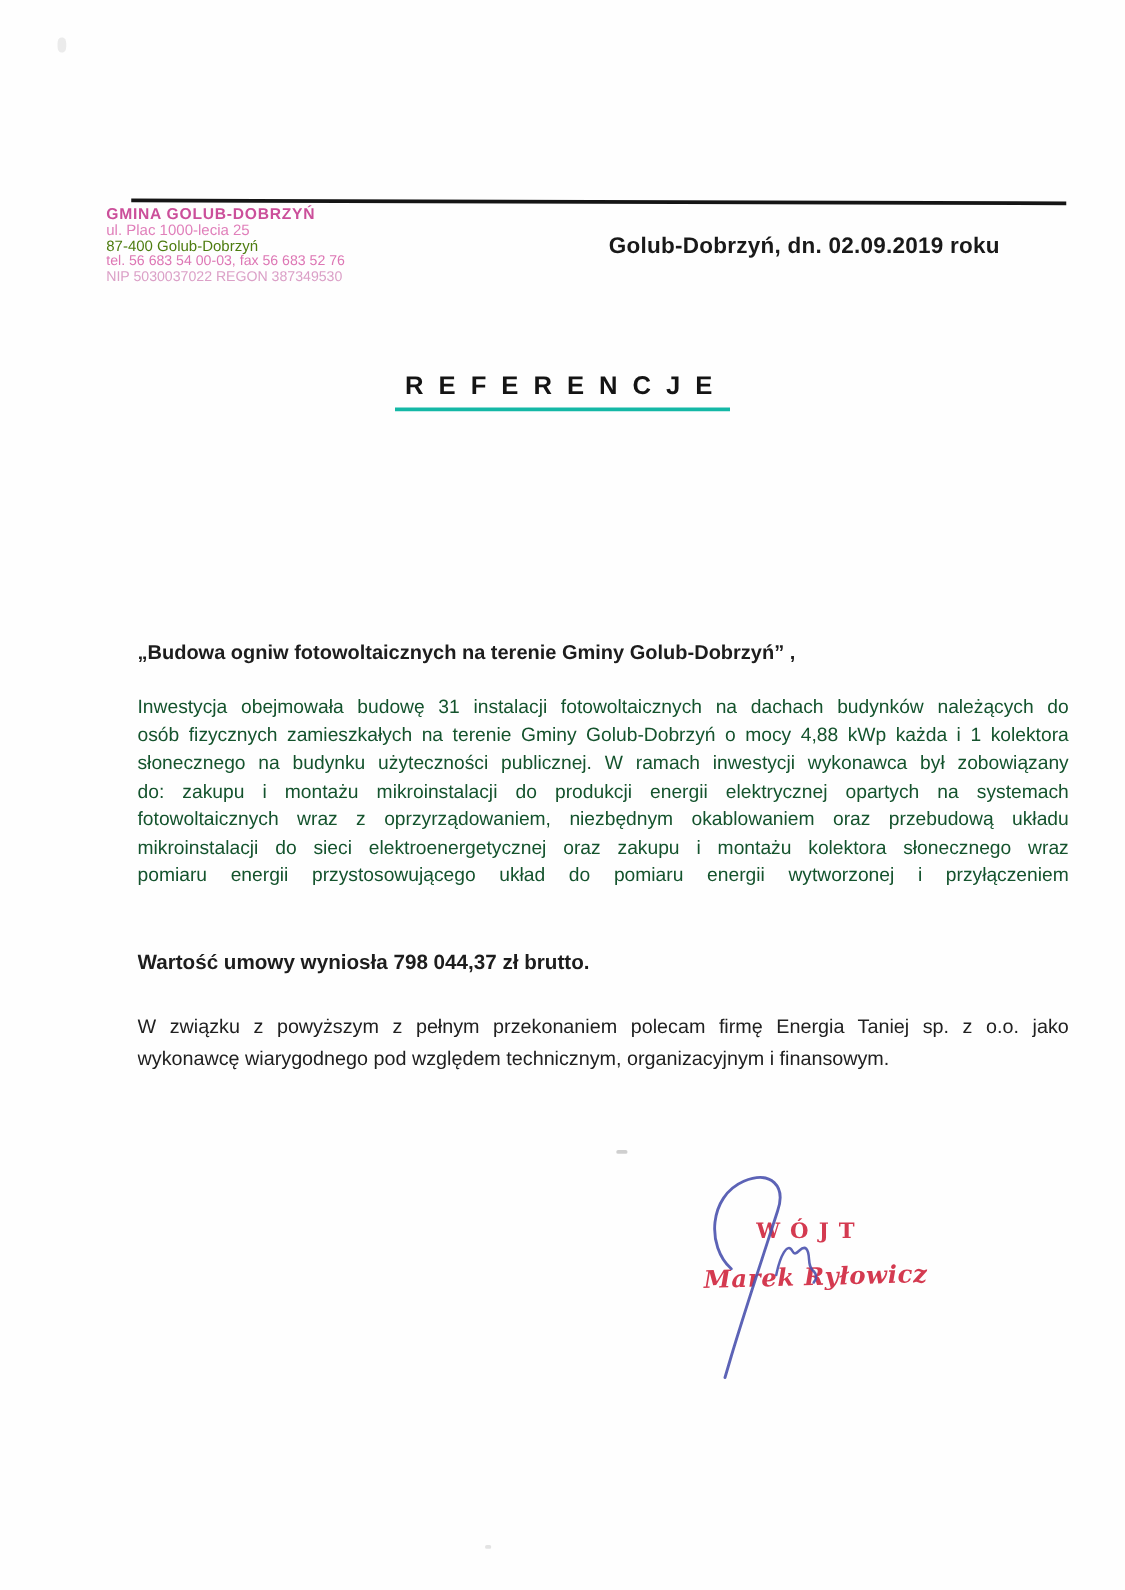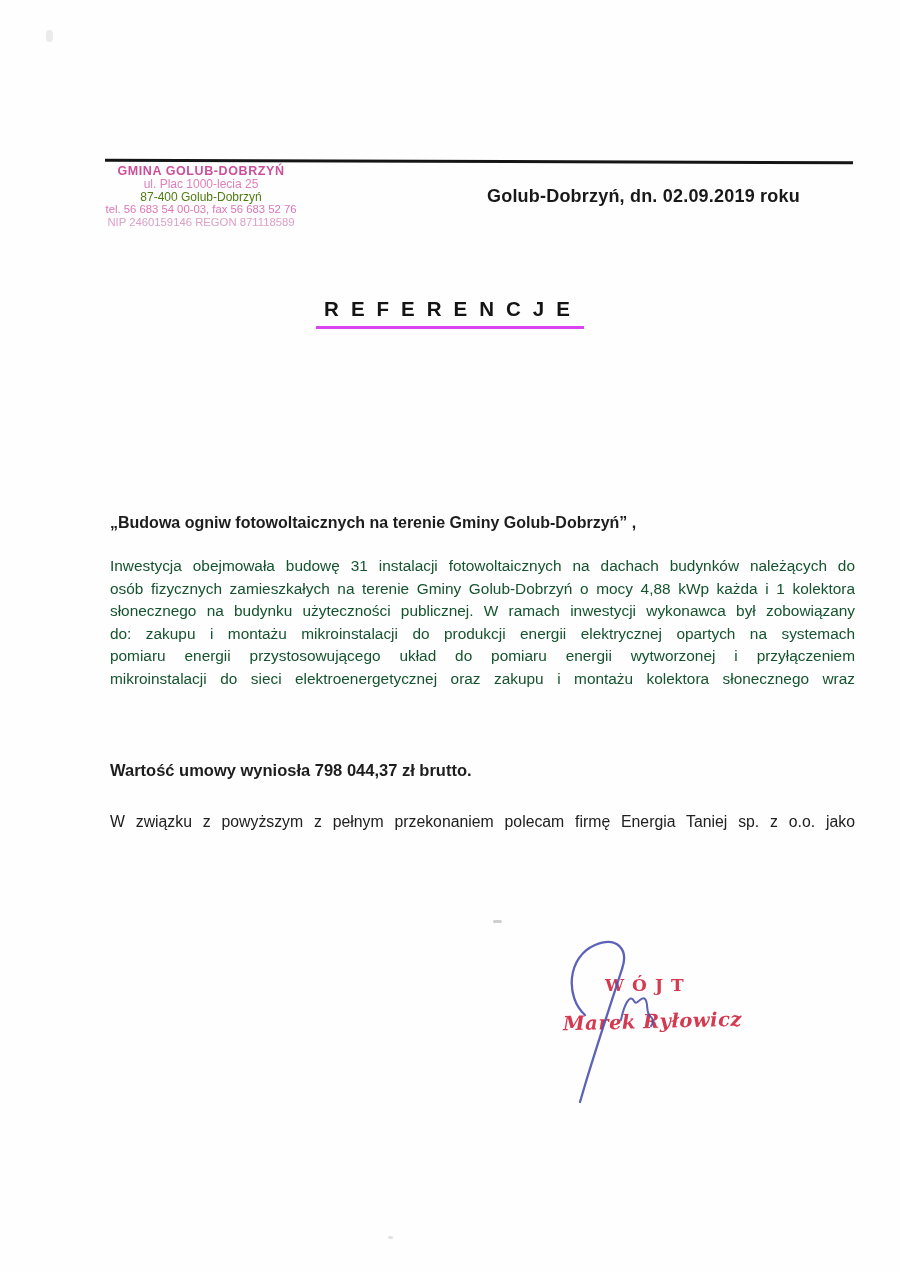--- a/index.html
+++ b/index.html
@@ -7,37 +7,37 @@
     position:relative; width:900px; height:1272px; background:#fefefe;
     font-family:"Liberation Sans","DejaVu Sans",sans-serif; color:#1d1d1d;
     overflow:hidden;
   }
   
   .rule {
     position:absolute; left:105px; top:160px; width:748px; height:3px;
     background:#151515; transform:rotate(0.18deg);
   }
   .stamp {
-    position:absolute; left:85px; top:165px; width:232px; text-align:center;
+    position:absolute; left:85px; top:165px; width:232px; 
     line-height:12.8px; user-select:none;
   }
   .stamp .l1 { font-size:12.5px; font-weight:bold; color:#cb4f9a; letter-spacing:0.6px; }
   .stamp .l2 { font-size:12px;   color:#e07fba; }
   .stamp .l3 { font-size:12px;   color:#4d7c0f; }
   .stamp .l4 { font-size:11.3px; color:#dd76b4; }
   .stamp .l5 { font-size:11.3px; color:#dba0c7; }
   .date-line {
     position:absolute; left:487px; top:186px; font-size:18px; font-weight:bold;
     letter-spacing:0.2px; color:#191919;
   }
   
   .title-wrap { position:absolute; left:0; top:297px; width:100%; text-align:center; }
   .title {
     display:inline-block; font-size:20.5px; font-weight:bold; color:#141414;
-    letter-spacing:12px; border-bottom:3px solid #d946ef; padding:0 2px 5px 8px;
+    letter-spacing:12px; border-bottom:3px solid #14b8a6; padding:0 2px 5px 8px;
   }
   
   .block { position:absolute; left:110px; width:745px; }
   .line  { overflow:hidden; }
   .jl    { text-align:justify; }
   .jl::after { content:""; display:inline-block; width:100%; height:0; }
   .nl    { text-align:left; }
   .ind   { padding-left:52px; box-sizing:border-box; }
   .b     { font-weight:bold; }
   .intro      { top:413px; font-size:15.8px; }
@@ -74,49 +74,51 @@
 
   <div class="smudge-a"></div>
 
   <div class="rule"></div>
 
   <div class="stamp">
     <div class="l1">GMINA GOLUB-DOBRZYŃ</div>
     <div class="l2">ul. Plac 1000-lecia 25</div>
     <div class="l3">87-400 Golub-Dobrzyń</div>
     <div class="l4">tel. 56 683 54 00-03, fax 56 683 52 76</div>
-    <div class="l5">NIP 2460159146   REGON 871118589</div>
+    <div class="l5">NIP 5030037022   REGON 387349530</div>
   </div>
 
   <div class="date-line">Golub-Dobrzyń, dn. 02.09.2019 roku</div>
 
   <div class="title-wrap">
     <span class="title">REFERENCJE</span>
   </div>
 
 
   <div class="block taskline b">
     <div class="line nl">„Budowa ogniw  fotowoltaicznych na terenie Gminy Golub-Dobrzyń” ,</div>
   </div>
 
   <div class="block investment">
     <div class="line jl">Inwestycja obejmowała budowę 31 instalacji fotowoltaicznych na dachach budynków należących do</div>
     <div class="line jl">osób fizycznych zamieszkałych na terenie Gminy Golub-Dobrzyń o mocy 4,88 kWp każda i 1 kolektora</div>
     <div class="line jl">słonecznego na budynku użyteczności publicznej.  W ramach inwestycji wykonawca był zobowiązany</div>
     <div class="line jl">do: zakupu i montażu mikroinstalacji do produkcji energii elektrycznej opartych na systemach</div>
+    <div class="line jl">fotowoltaicznych wraz z oprzyrządowaniem, niezbędnym okablowaniem oraz przebudową układu</div>
+    <div class="line jl">mikroinstalacji do sieci elektroenergetycznej oraz zakupu i montażu kolektora słonecznego wraz</div>
     <div class="line jl">pomiaru energii przystosowującego układ do pomiaru energii wytworzonej i przyłączeniem</div>
-    <div class="line jl">mikroinstalacji do sieci elektroenergetycznej oraz zakupu i montażu kolektora słonecznego wraz</div>
   </div>
 
   <div class="block valueline b">
     <div class="line nl">Wartość umowy wyniosła 798 044,37 zł brutto.</div>
   </div>
 
   <div class="block closing">
     <div class="line jl">W związku z powyższym z pełnym przekonaniem polecam firmę Energia Taniej sp. z o.o. jako</div>
+    <div class="line nl">wykonawcę wiarygodnego pod względem technicznym, organizacyjnym i finansowym.</div>
   </div>
 
   <div class="smudge-b"></div>
 
   <div class="sig">
     <div class="role" style="color:#d43a50;">WÓJT</div>
     <div class="name" style="color:#d43a50;">Marek Ryłowicz</div>
     <svg width="230" height="185" viewBox="0 0 230 185">
       <path d="M 30 80 C 10 62, 12 22, 40 10 C 62 1, 74 14, 67 34 C 58 62, 42 110, 30 150 L 25 167" fill="none" stroke="#4a52ae" stroke-width="2.3" stroke-linecap="round" opacity="0.9"></path>
       <path d="M 66 85 C 69 70, 75 58, 79 66 C 82 72, 86 60, 90 64 C 94 68, 90 78, 96 82 C 98 84, 99 88, 96 91" fill="none" stroke="#4a52ae" stroke-width="2" stroke-linecap="round" opacity="0.9"></path>

